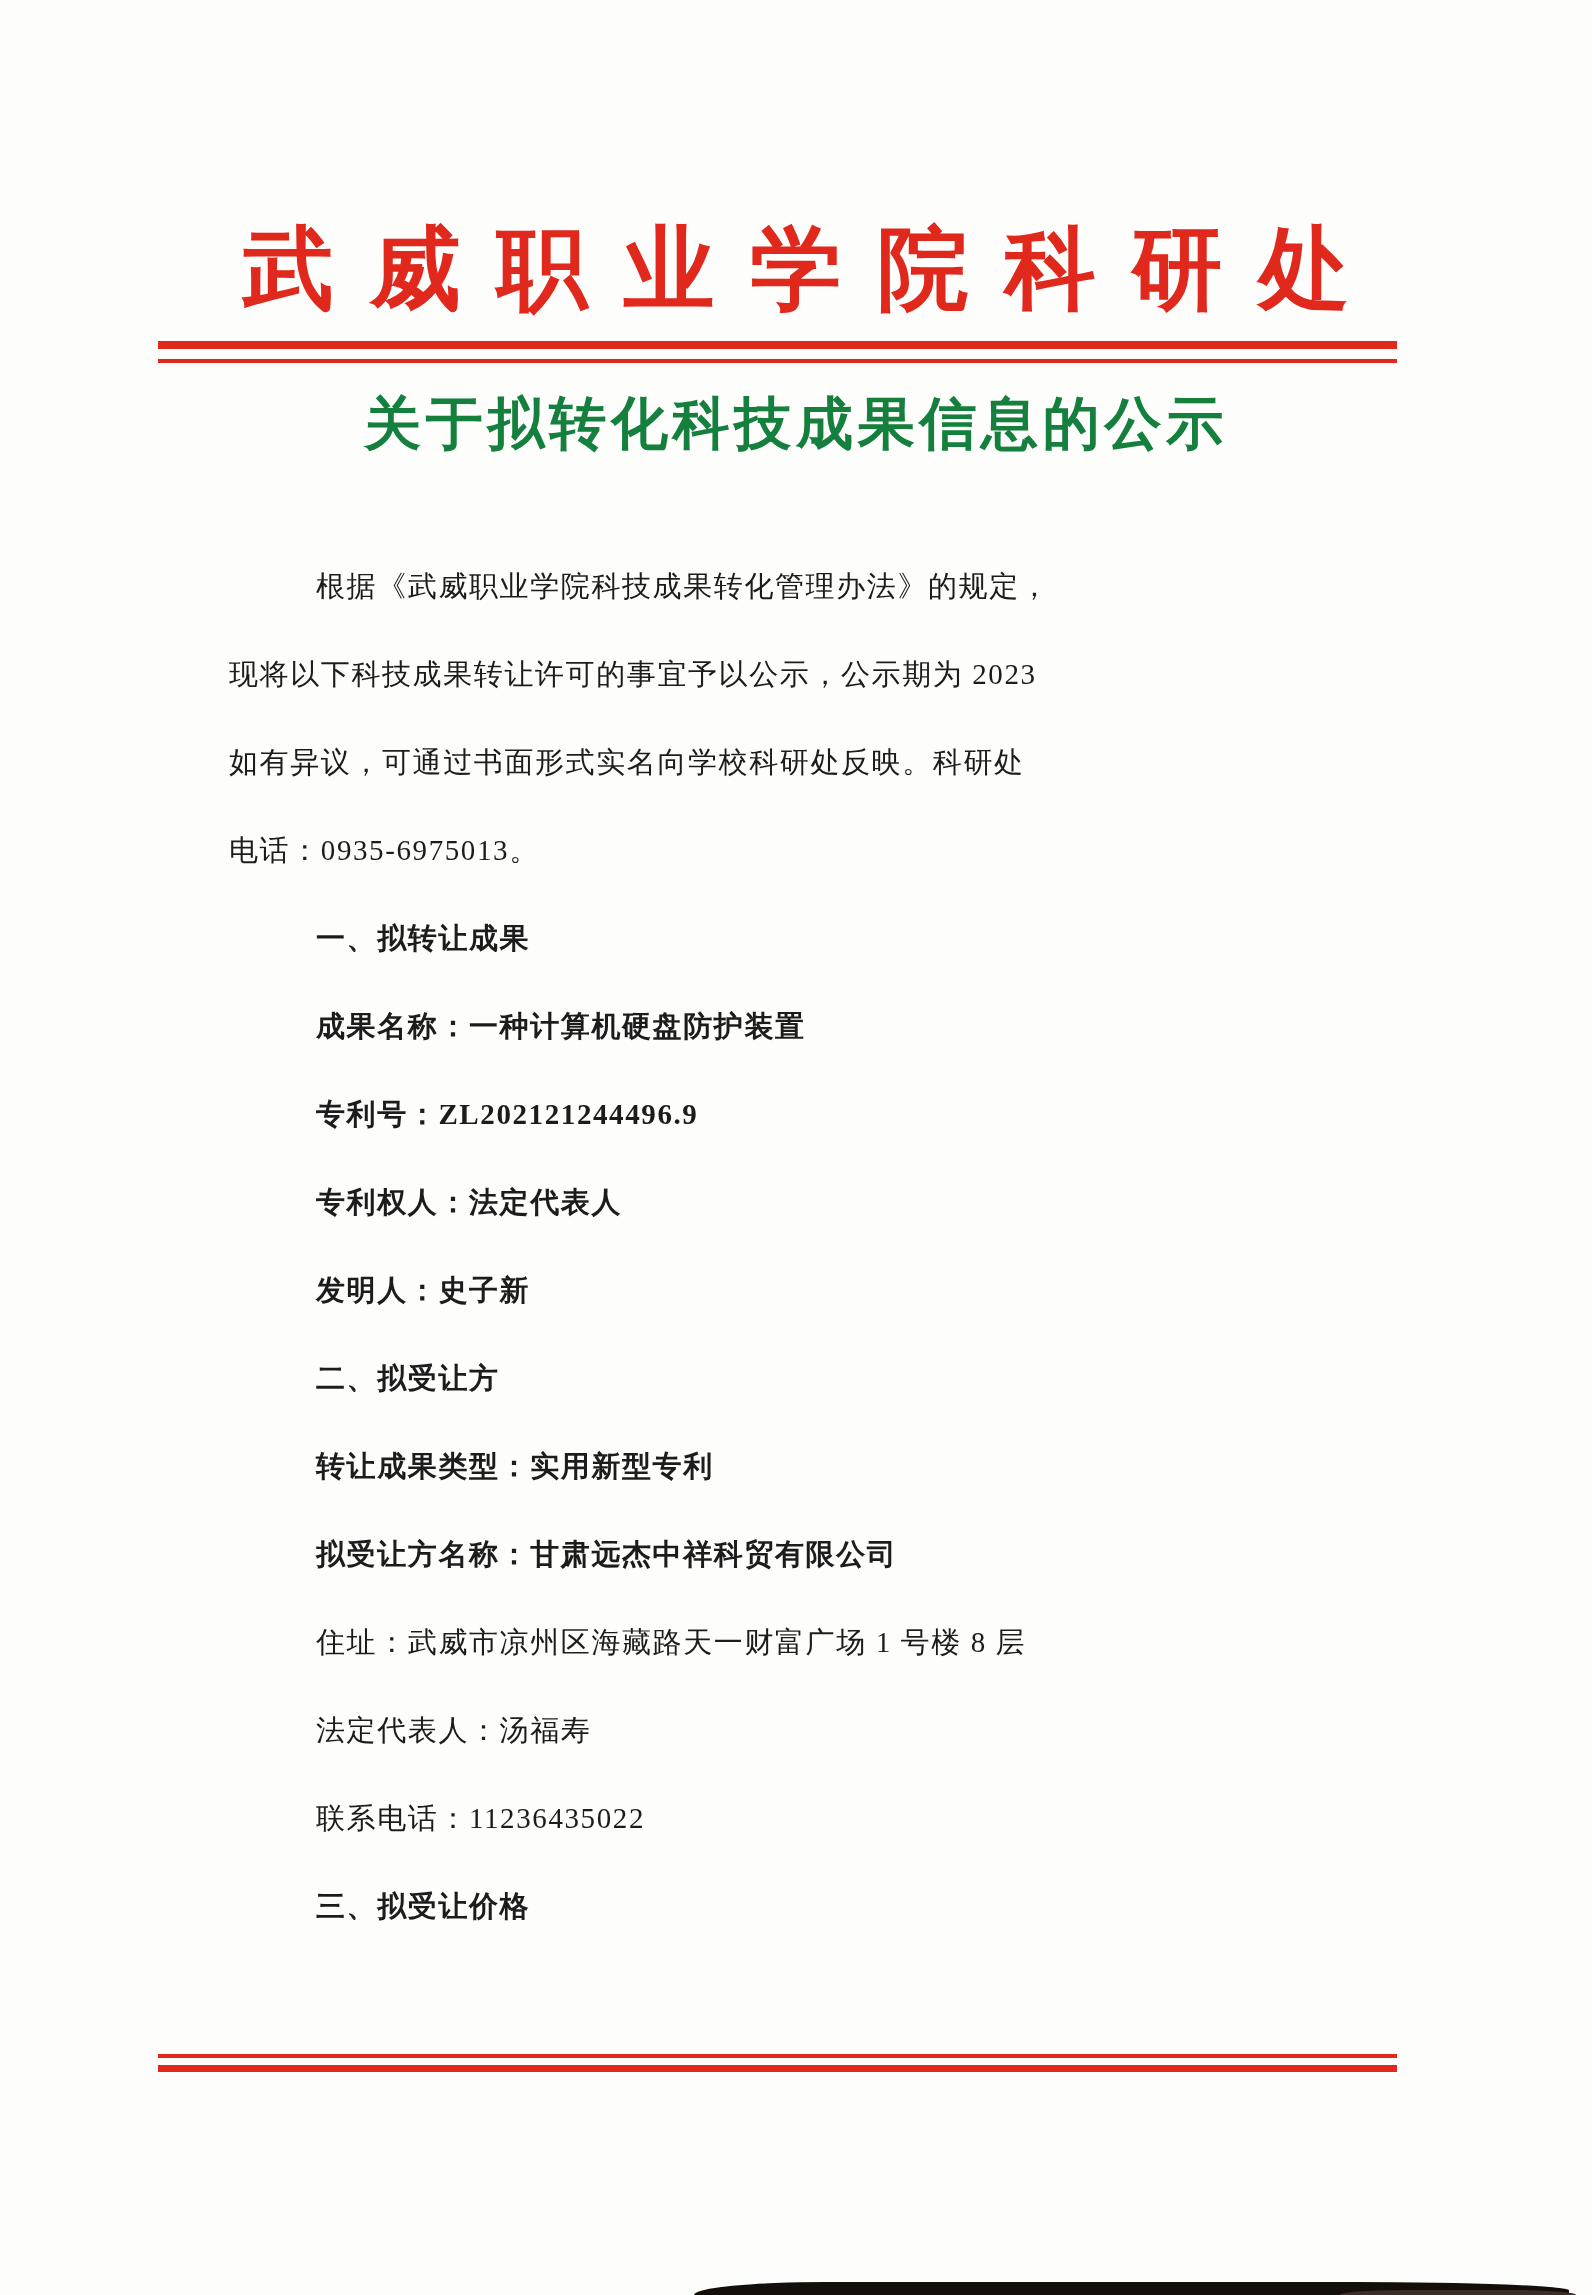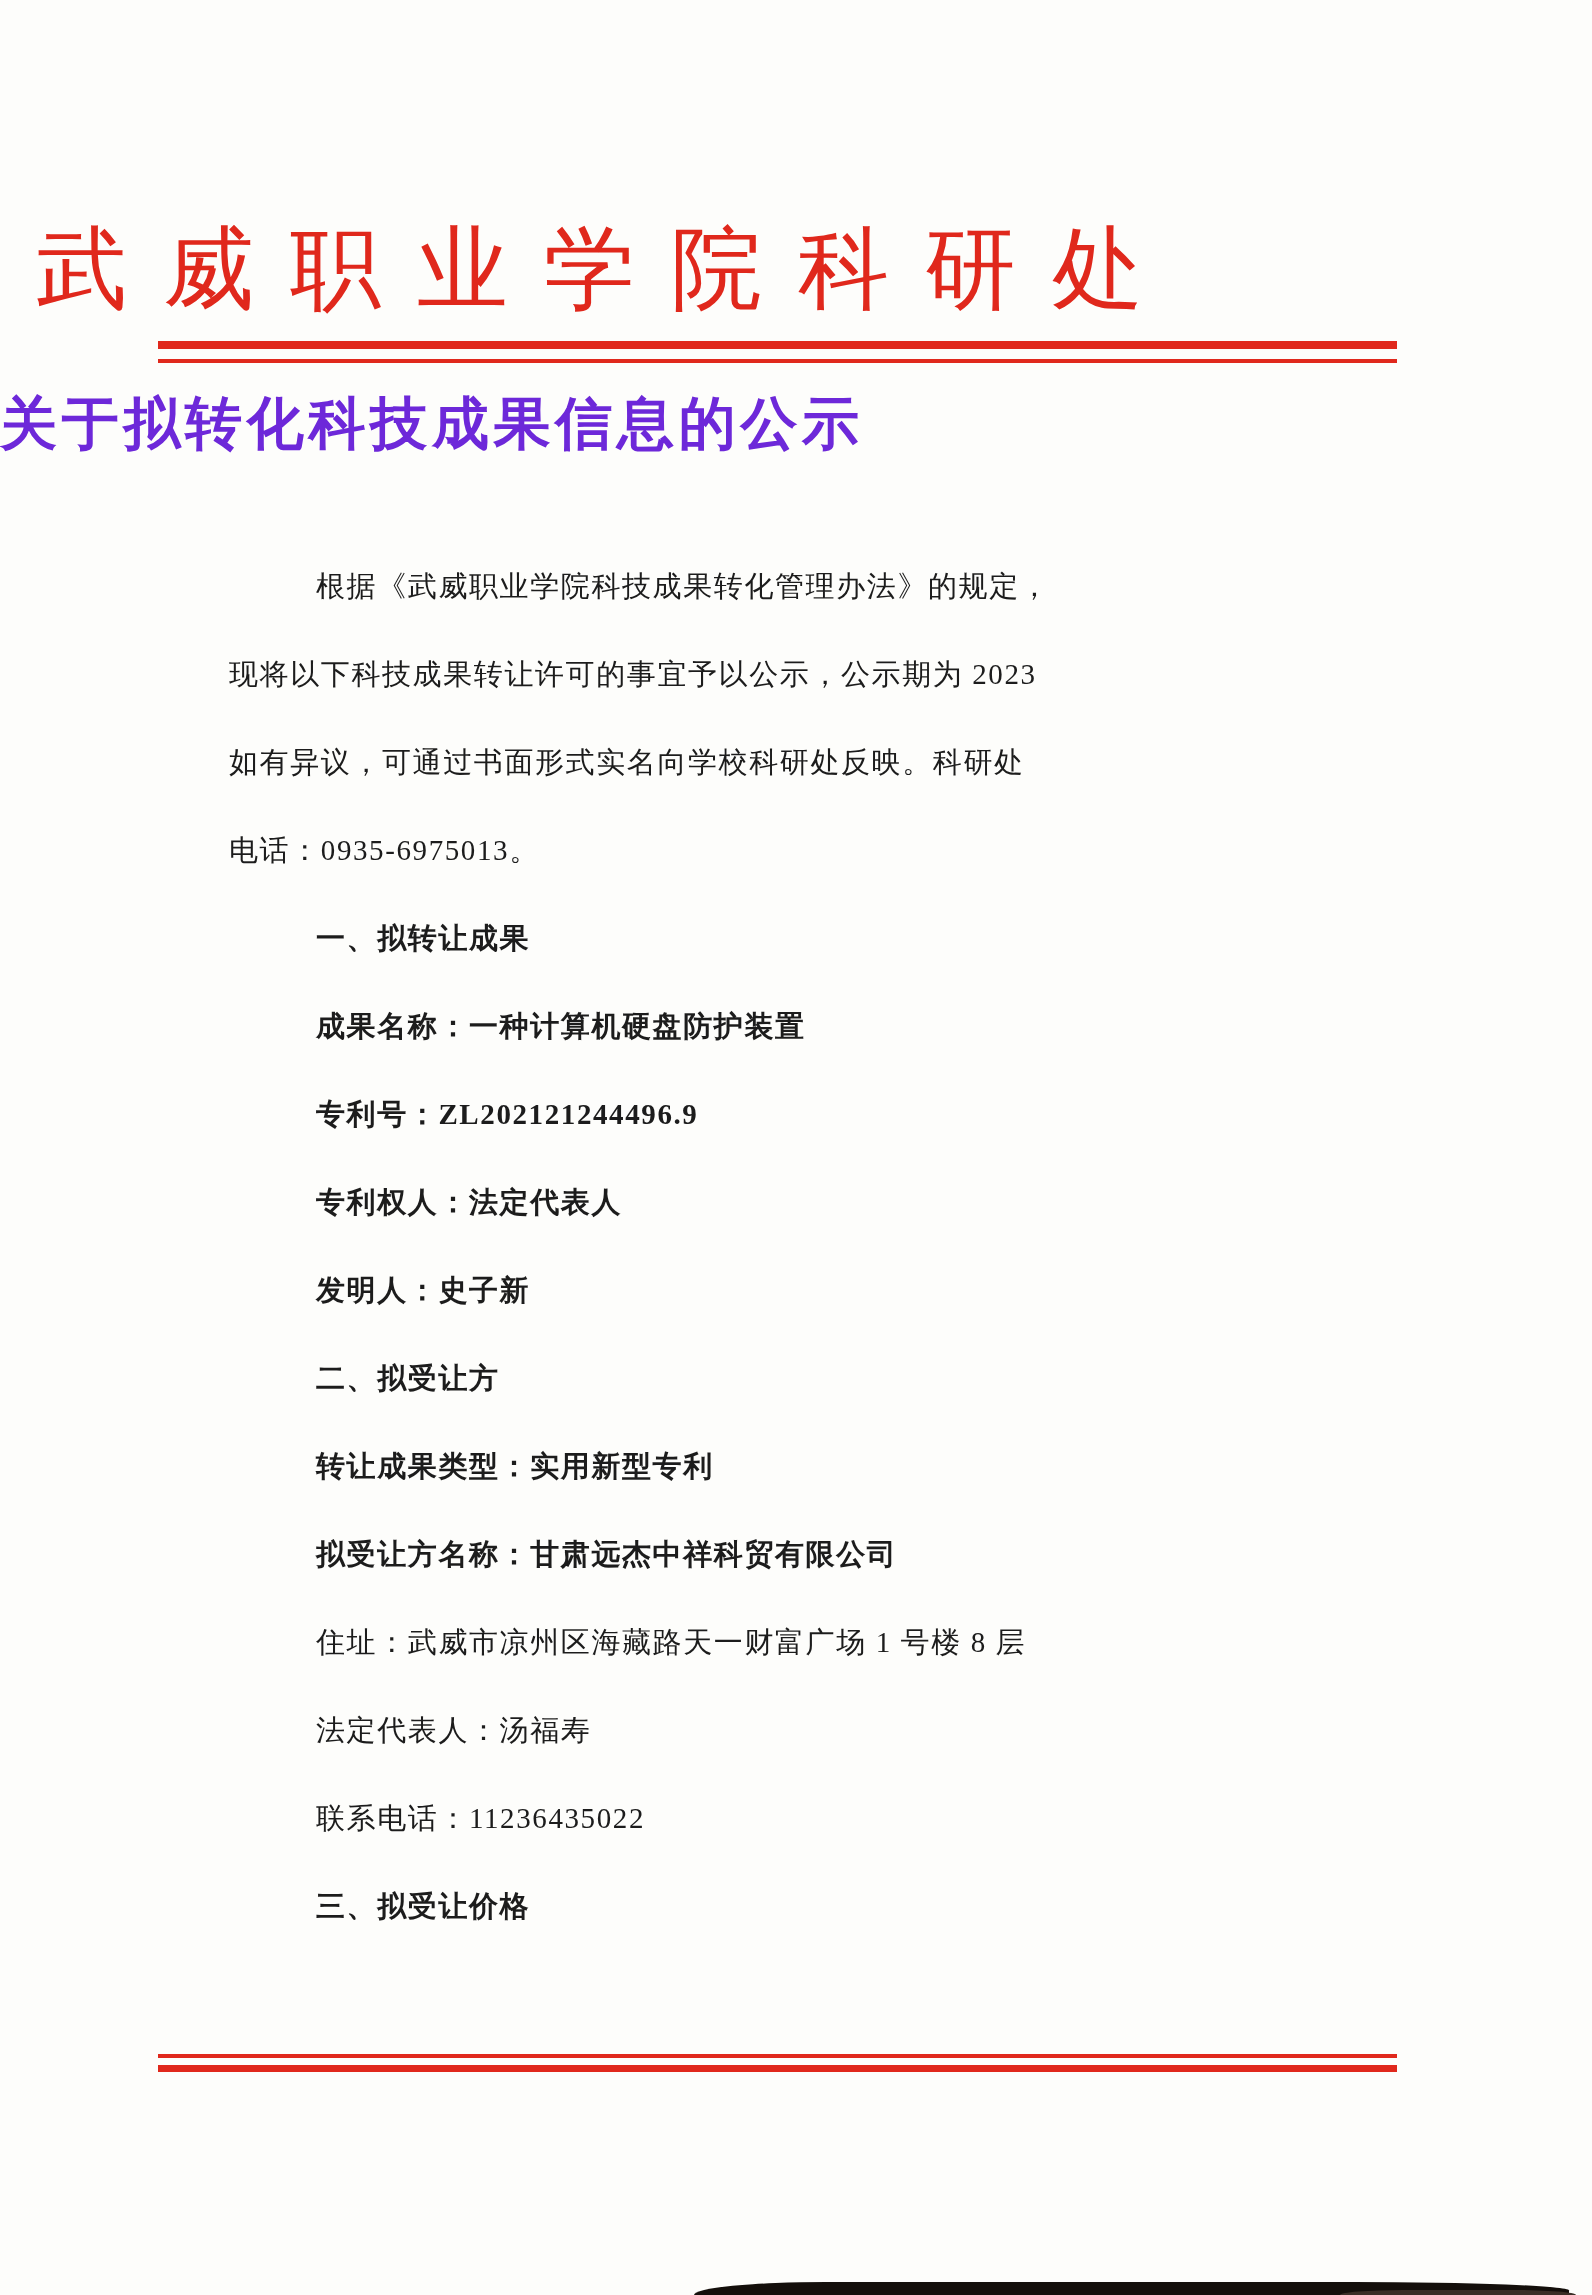--- a/index.html
+++ b/index.html
@@ -11,22 +11,23 @@
     background: #fdfdfb;
     overflow: hidden;
     font-family: "Liberation Serif", serif;
   }
   
   .letterhead {
     position: absolute;
     top: 211px;
     left: 0;
     width: 100%;
+    text-align: center;
     font-family: "Liberation Serif", serif;
-    font-weight: 400;
+    font-weight: 700;
     font-size: 91px;
     line-height: 118px;
     letter-spacing: 36px;
     text-indent: 36px;
     color: var(--accent, #e0281c);
     white-space: nowrap;
   }
   .rule {
     position: absolute;
     left: 158px;
@@ -36,27 +37,27 @@
   .rule-top-thick  { top: 341px;  height: 8px; }
   .rule-top-thin   { top: 359px;  height: 4px;  }
   .rule-bottom-thin  { top: 2054px; height: 4px;  }
   .rule-bottom-thick { top: 2065px; height: 7px;  }
   
   .doc-title {
     position: absolute;
     top: 389px;
     left: 0;
     width: 100%;
-    text-align: left;
+    text-align: center;
     font-family: "DejaVu Sans", sans-serif;
     font-weight: 700;
     font-size: 57px;
     line-height: 69px;
     letter-spacing: 4.7px;
-    color: #6d28d9;
+    color: #15803d;
     white-space: nowrap;
   }
   
   .body-lines {
     position: absolute;
     top: 542px;
     left: 229px;
     width: 1159px;
     font-size: 29px;
     color: #1c1c1c;

